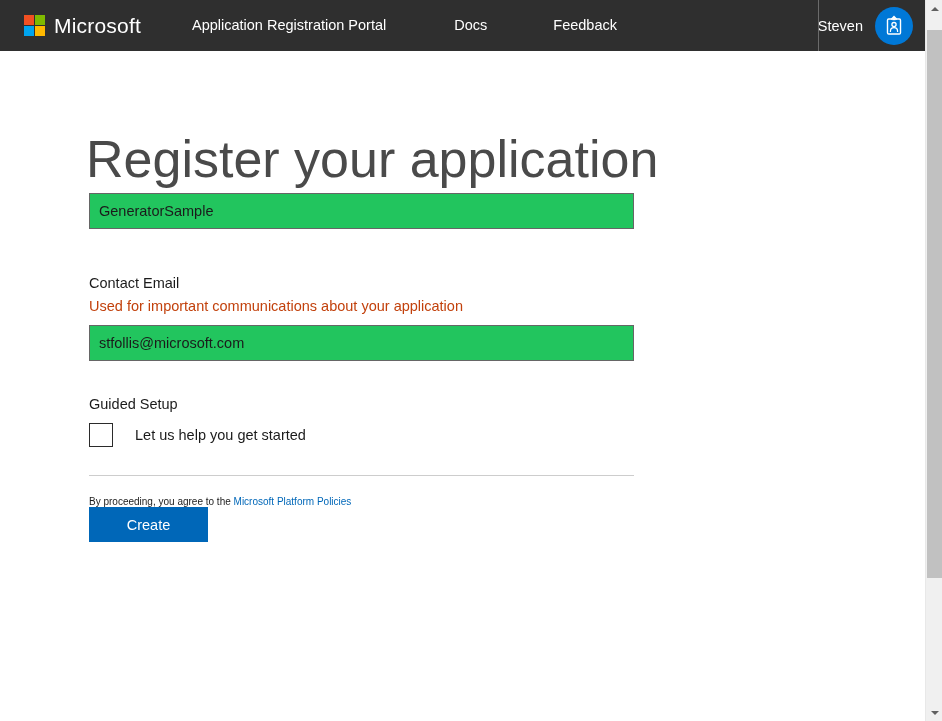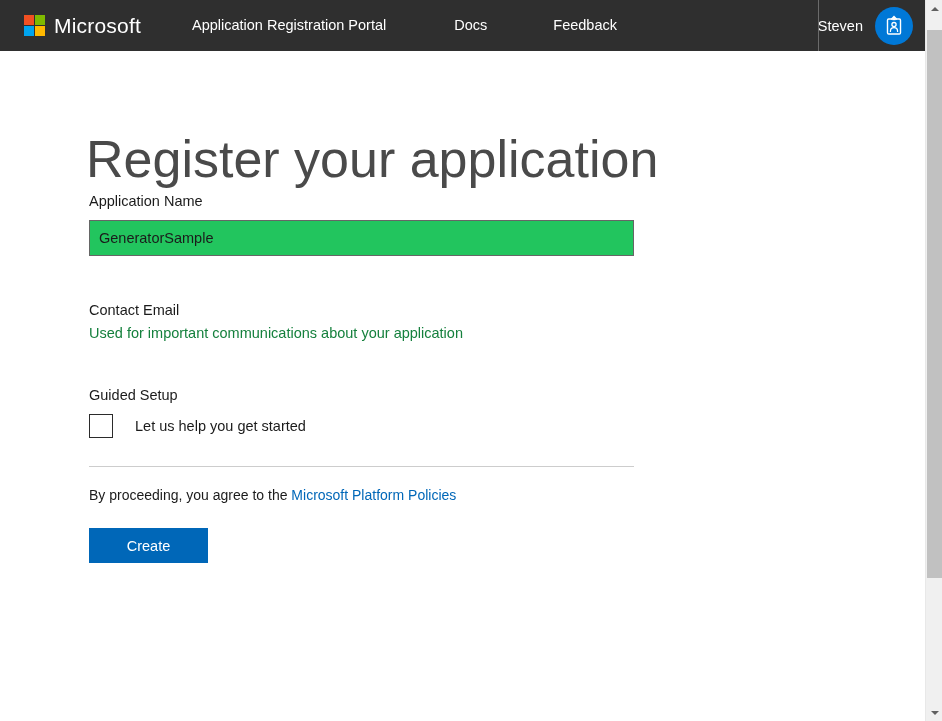--- a/index.html
+++ b/index.html
@@ -173,21 +173,21 @@
     top: 142px;
     width: 545px;
   }
   .field-label {
     font-size: 14.5px;
     color: #1b1b1b;
     margin: 0 0 11px 0;
   }
   .field-hint {
     font-size: 14.5px;
-    color: #15803d;
+    color: #c2410c;
     margin: -4px 0 11px 0;
   }
   .text-input {
     display: block;
     width: 545px;
     height: 36px;
     border: 1px solid #666666;
     background: #22c55e;
     font-family: "Liberation Sans", sans-serif;
     font-size: 14.5px;
@@ -220,32 +220,31 @@
     white-space: nowrap;
   }
 
   .divider {
     width: 545px;
     height: 1px;
     background: #cdcdcd;
     margin-top: 28px;
   }
   .terms {
-    font-size: 14px;
+    font-size: 10px;
     color: #1b1b1b;
     margin-top: 20px;
     white-space: nowrap;
   }
   .terms a {
     color: #0067b8;
     text-decoration: none;
     cursor: pointer;
   }
   .create-btn {
-    margin-top: 25px;
     width: 119px;
     height: 35px;
     background: #0067b8;
     color: #ffffff;
     border: none;
     font-family: "Liberation Sans", sans-serif;
     font-size: 14.5px;
     cursor: pointer;
     display: block;
   }
@@ -286,29 +285,29 @@
   </div>
 </div>
 
 <div class="content">
 
   <h1 class="page-title">Register your application</h1>
 
   <div class="form">
 
     <div class="group">
-      <div class="field-label">Application Name</div>
       <input class="text-input" type="text" value="GeneratorSample" style="">
     </div>
 
     <div class="gap-1"></div>
 
     <div class="group">
       <div class="field-label">Contact Email</div>
       <div class="field-hint">Used for important communications about your application</div>
+      <input class="text-input" type="text" value="stfollis@microsoft.com" style="">
     </div>
 
     <div class="gap-2"></div>
 
     <div class="group">
       <div class="field-label">Guided Setup</div>
       <div class="checkbox-row">
         <span class="checkbox"></span>
         <span class="checkbox-label">Let us help you get started</span>
       </div>

